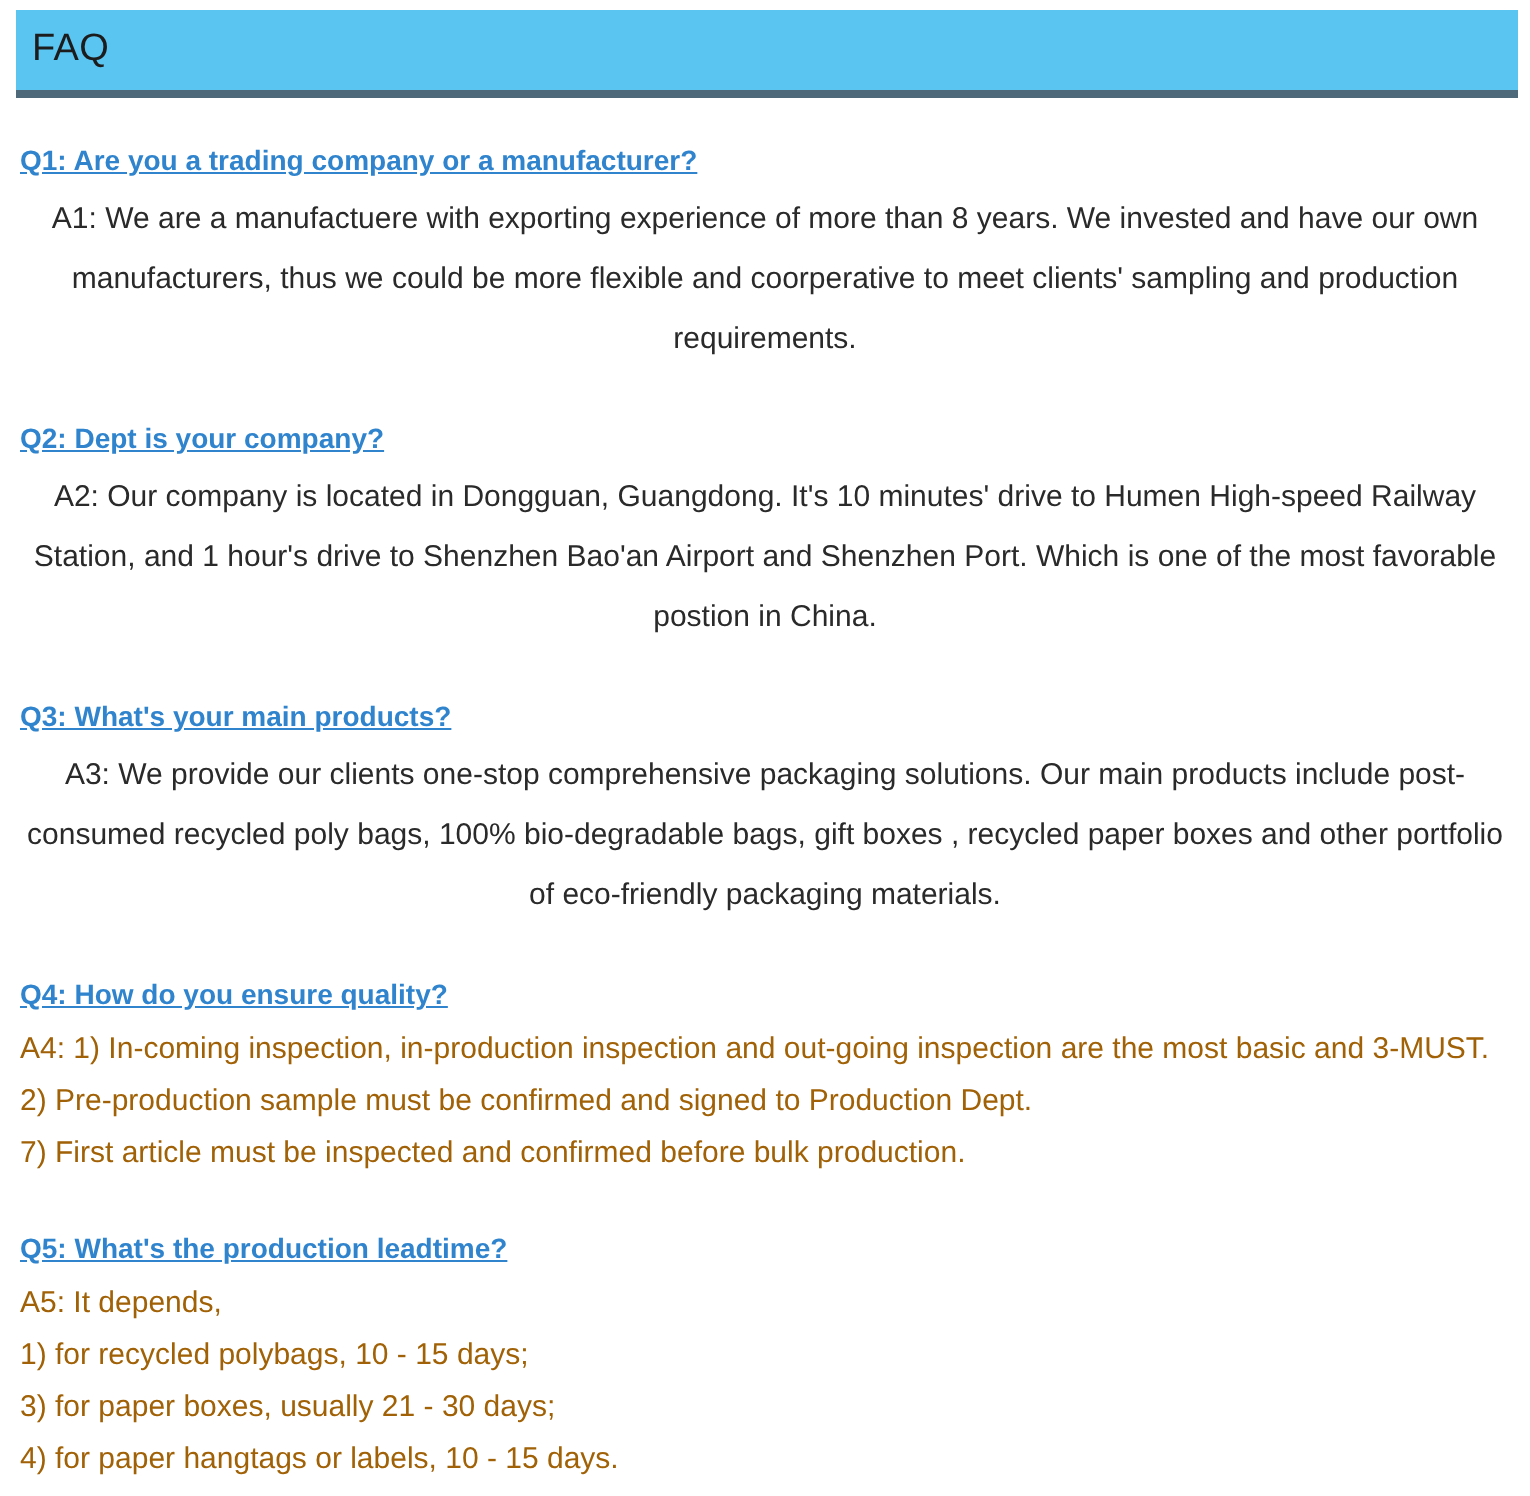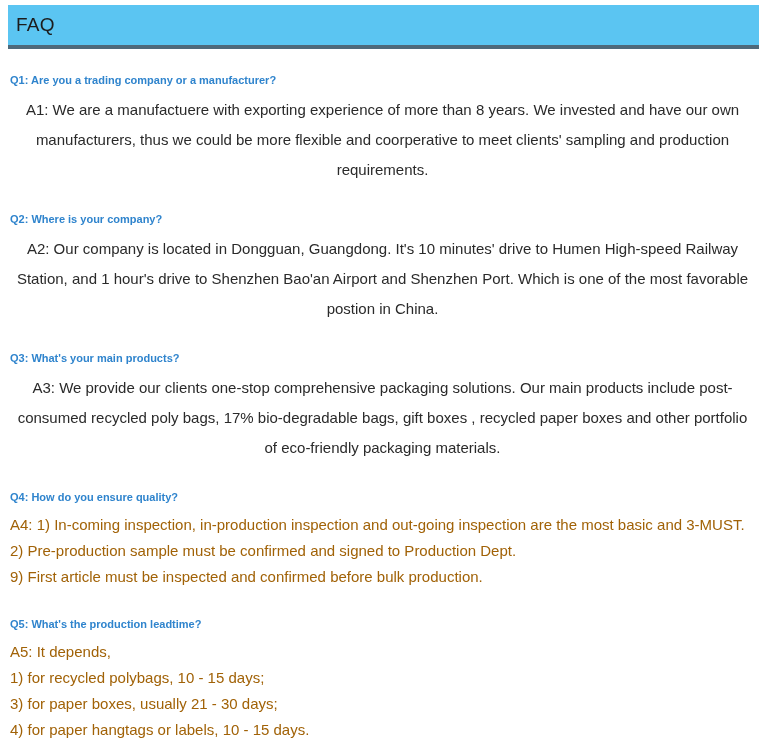--- a/index.html
+++ b/index.html
@@ -54,25 +54,26 @@
   }
 
   .qa-block {
     margin-bottom: 22px;
   }
   .qa-block:last-child {
     margin-bottom: 0;
   }
 
   .q-heading {
-    font-size: 11px;
+    font-size: 14px;
     line-height: 24px;
     font-weight: bold;
     color: #2f84cd;
     margin: 0 0 3px 0;
+    text-decoration: underline;
   }
 
   .a-para {
     font-size: 15px;
     line-height: 30px;
     color: #2a2a2a;
     margin: 0;
     text-align: center;
   }
 
@@ -96,35 +97,35 @@
   </div>
 
   <div class="content">
 
     <div class="qa-block">
       <div class="q-heading">Q1: Are you a trading company or a manufacturer?</div>
       <div class="a-para">A1: We are a manufactuere with exporting experience of more than 8 years. We invested and have our own manufacturers, thus we could be more flexible and coorperative to meet clients' sampling and production requirements.</div>
     </div>
 
     <div class="qa-block">
-      <div class="q-heading">Q2: Where is your company?</div>
+      <div class="q-heading">Q2: Dept is your company?</div>
       <div class="a-para">A2: Our company is located in Dongguan, Guangdong. It's 10 minutes' drive to Humen High-speed Railway Station, and 1 hour's drive to Shenzhen Bao'an Airport and Shenzhen Port. Which is one of the most favorable postion in China.</div>
     </div>
 
     <div class="qa-block">
       <div class="q-heading">Q3: What's your main products?</div>
-      <div class="a-para">A3: We provide our clients one-stop comprehensive packaging solutions. Our main products include post-consumed recycled poly bags, 17% bio-degradable bags, gift boxes , recycled paper boxes and other portfolio of eco-friendly packaging materials.</div>
+      <div class="a-para">A3: We provide our clients one-stop comprehensive packaging solutions. Our main products include post-consumed recycled poly bags, 100% bio-degradable bags, gift boxes , recycled paper boxes and other portfolio of eco-friendly packaging materials.</div>
     </div>
 
     <div class="qa-block">
       <div class="q-heading">Q4: How do you ensure quality?</div>
       <div class="a-lines">
         <span class="a-line">A4: 1) In-coming inspection, in-production inspection and out-going inspection are the most basic and 3-MUST.</span>
         <span class="a-line">2) Pre-production sample must be confirmed and signed to Production Dept.</span>
-        <span class="a-line">9) First article must be inspected and confirmed before bulk production.</span>
+        <span class="a-line">7) First article must be inspected and confirmed before bulk production.</span>
       </div>
     </div>
 
     <div class="qa-block">
       <div class="q-heading">Q5: What's the production leadtime?</div>
       <div class="a-lines">
         <span class="a-line">A5: It depends,</span>
         <span class="a-line">1) for recycled polybags, 10 - 15 days;</span>
         <span class="a-line">3) for paper boxes, usually 21 - 30 days;</span>
         <span class="a-line">4) for paper hangtags or labels, 10 - 15 days.</span>

